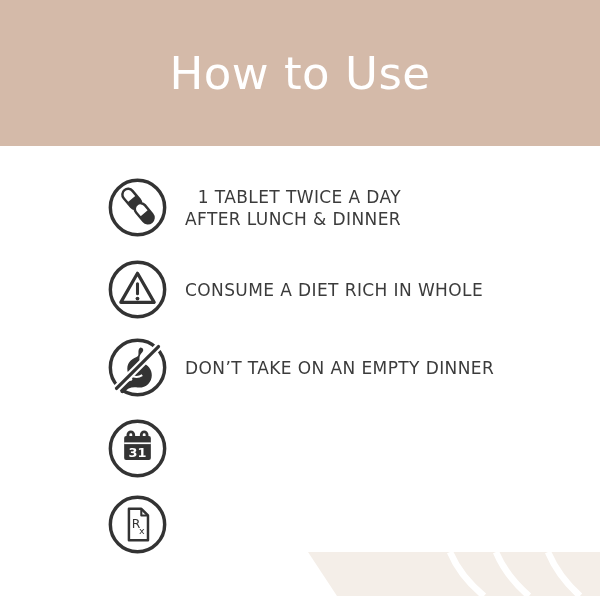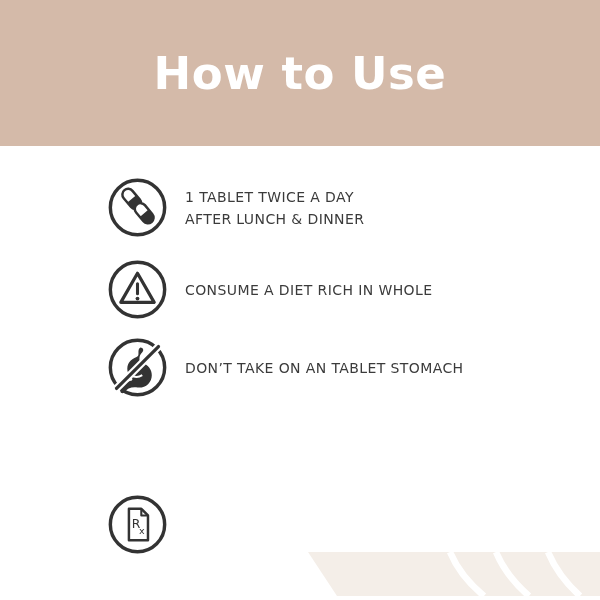--- a/index.html
+++ b/index.html
@@ -6,35 +6,35 @@
   body{
     width:600px;height:600px;position:relative;background:#ffffff;
     font-family:"DejaVu Sans","Liberation Sans",sans-serif;
     overflow:hidden;
   }
   .header{
     position:absolute;left:0;top:0;width:600px;height:146px;
     background:#d4baa9;display:flex;align-items:center;justify-content:center;
   }
   .header h1{
-    margin:0;color:#ffffff;font-size:45px;font-weight:bold;letter-spacing:0.5px;
+    margin:0;color:#ffffff;font-size:45px;font-weight:normal;letter-spacing:0.5px;
   }
   .row{
     position:absolute;left:107px;display:flex;align-items:center;height:61px;
   }
   .row-1{top:177px;}
   .row-2{top:259px;}
   .row-3{top:337px;}
   .row-4{top:418px;}
   .row-5{top:494px;}
   .icon-wrap{width:61px;height:61px;flex:0 0 61px;}
   .icon-wrap svg{display:block;}
   .text{
-    margin-left:17px;color:#3b3b3b;font-size:14px;line-height:22px;
-    letter-spacing:0.4px;white-space:nowrap;
+    margin-left:17px;color:#3b3b3b;font-size:17px;line-height:22px;
+    letter-spacing:0.4px;white-space:nowrap;text-align:right;
   }
   .line{display:block;}
   .ribbon{position:absolute;left:300px;top:551px;width:300px;height:46px;}
 </style>
 </head>
 <body>
 
 <div class="header">
   <h1>How to Use</h1>
 </div>
@@ -77,25 +77,35 @@
   <div class="icon-wrap">
     <svg width="61" height="61" viewBox="0 0 64 64">
       <circle cx="32" cy="32" r="28.5" fill="none" stroke="#333333" stroke-width="3.6"></circle>
       <path d="M35 11 c3 0 4 3 2 5 c-2 2 -3 4 -3 7 c0 2 1 3 3 4 c6 2 10 7 10 13 c0 8 -7 14 -15 13 c-6 -1 -11 1 -14 5 c-1 2 -4 1 -4 -1 c0 -6 6 -10 11 -11 c2 0 2 -2 1 -3 c-5 -4 -6 -11 -3 -16 c2 -3 5 -5 8 -6 c2 -1 2 -2 2 -4 c0 -3 0 -5 2 -6 z" fill="#333333"></path>
       <path d="M25 40 q6 4 12 0" fill="none" stroke="#ffffff" stroke-width="2"></path>
       <line x1="9" y1="55" x2="55" y2="9" stroke="#ffffff" stroke-width="8"></line>
       <line x1="10" y1="54" x2="54" y2="10" stroke="#333333" stroke-width="3.4" stroke-linecap="round"></line>
     </svg>
   </div>
   <div class="text">
-    <span class="line">DON’T TAKE ON AN TABLET STOMACH</span>
+    <span class="line">DON’T TAKE ON AN EMPTY DINNER</span>
   </div>
 </div>
 
 <div class="row row-4">
+  <div class="icon-wrap">
+    <svg width="61" height="61" viewBox="0 0 64 64">
+      <circle cx="32" cy="32" r="28.5" fill="none" stroke="#333333" stroke-width="3.6"></circle>
+      <path d="M22 21 v-3.5 a3 3 0 0 1 6 0 v3.5" fill="none" stroke="#333333" stroke-width="3"></path>
+      <path d="M36 21 v-3.5 a3 3 0 0 1 6 0 v3.5" fill="none" stroke="#333333" stroke-width="3"></path>
+      <rect x="18" y="19" width="28" height="25" rx="2" fill="#333333"></rect>
+      <line x1="18" y1="26.5" x2="46" y2="26.5" stroke="#ffffff" stroke-width="1.8"></line>
+      <text x="32" y="40.5" text-anchor="middle" font-size="13.5" font-weight="bold" fill="#ffffff" font-family="DejaVu Sans, sans-serif">31</text>
+    </svg>
+  </div>
 </div>
 
 <div class="row row-5">
   <div class="icon-wrap">
     <svg width="61" height="61" viewBox="0 0 64 64">
       <circle cx="32" cy="32" r="28.5" fill="none" stroke="#333333" stroke-width="3.6"></circle>
       <path d="M23 15.5 h13 l7 7 v26 h-20 z" fill="#ffffff" stroke="#333333" stroke-width="2.6" stroke-linejoin="round"></path>
       <path d="M36 15.5 v7 h7" fill="none" stroke="#333333" stroke-width="2.2" stroke-linejoin="round"></path>
       <text x="26" y="35.5" font-size="13" fill="#333333" font-family="DejaVu Sans, sans-serif">R</text>
       <text x="33.5" y="41.5" font-size="10" fill="#333333" font-family="DejaVu Sans, sans-serif">x</text>

